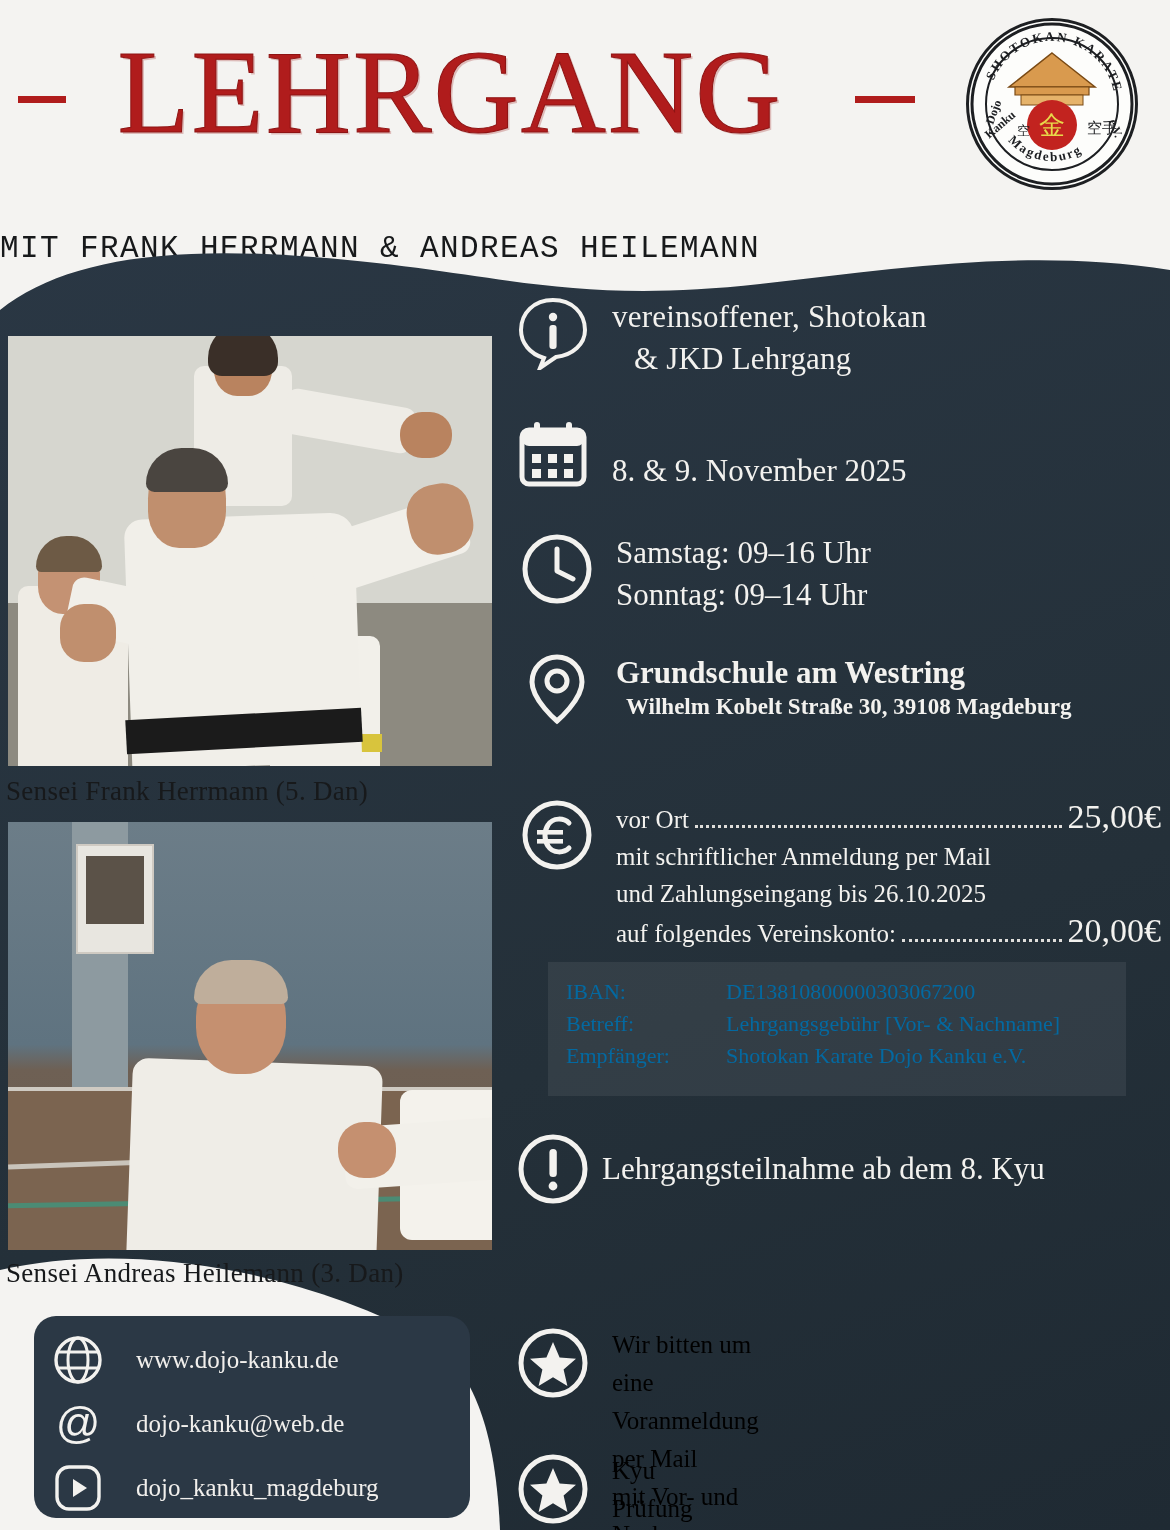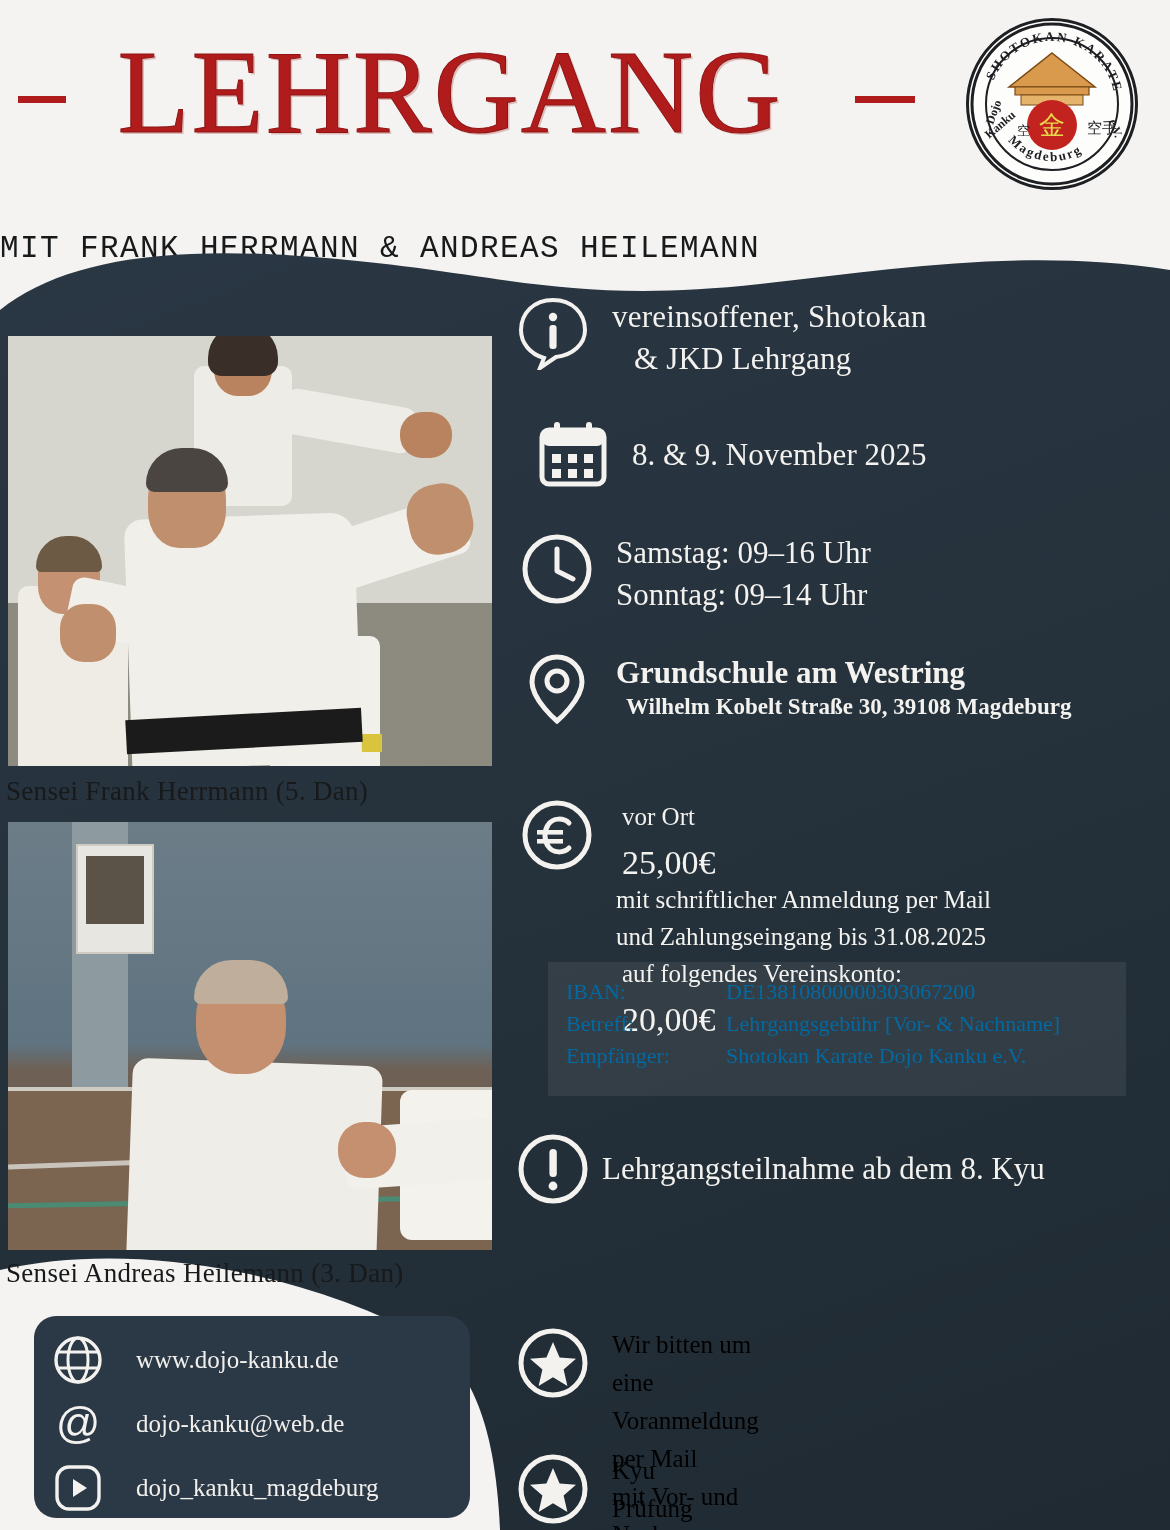--- a/index.html
+++ b/index.html
@@ -152,21 +152,21 @@
     position: relative;
   }
   .ico svg { display: block; }
   .rtxt { margin-left: 22px; }
 
   .l1 { font-size: 31px; line-height: 42px; letter-spacing: .2px; }
   .l2 { font-size: 31px; line-height: 42px; }
   .small { font-size: 23px; }
 
   
-  .price-line { display: flex; align-items: baseline; font-size: 25px; line-height: 37px; width: 545px; flex-direction: column; }
+  .price-line { display: flex; align-items: baseline; font-size: 25px; line-height: 37px; width: 545px; }
   .price-line .dots { flex: 1; border-bottom: 3px dotted #dfdedb; margin: 0 6px 6px 6px; height: 1px; }
   .price-line .amt { font-size: 34px; white-space: nowrap; }
 
   
   .bank {
     position: absolute;
     left: 548px; top: 962px;
     width: 578px; height: 134px;
     background: rgba(255,255,255,.07);
     padding: 14px 16px 0 18px;
@@ -298,21 +298,21 @@
           <circle cx="37" cy="21" r="4.2" fill="#f3f2ef"></circle>
           <rect x="33.4" y="29" width="7.2" height="24" rx="3" fill="#f3f2ef"></rect>
         </svg>
       </div>
       <div class="rtxt">
         <div class="l1">vereinsoffener, Shotokan</div>
         <div class="l1" style="margin-left:22px;">&amp; JKD Lehrgang</div>
       </div>
     </div>
 
-    <div class="row" style="top:122px; left:20px; align-items:center;">
+    <div class="row" style="top:122px; left:0; align-items:flex-end;">
       <div class="ico">
         <svg width="74" height="74" viewBox="0 0 74 74">
           <rect x="6" y="12" width="62" height="54" rx="7" fill="none" stroke="#f3f2ef" stroke-width="5"></rect>
           <rect x="6" y="12" width="62" height="16" rx="7" fill="#f3f2ef"></rect>
           <rect x="18" y="4" width="6" height="14" rx="3" fill="#f3f2ef"></rect>
           <rect x="50" y="4" width="6" height="14" rx="3" fill="#f3f2ef"></rect>
           <rect x="16" y="36" width="9" height="9" fill="#f3f2ef"></rect>
           <rect x="32" y="36" width="9" height="9" fill="#f3f2ef"></rect>
           <rect x="48" y="36" width="9" height="9" fill="#f3f2ef"></rect>
           <rect x="16" y="51" width="9" height="9" fill="#f3f2ef"></rect>
@@ -358,21 +358,21 @@
           <rect x="17" y="41" width="26" height="4.6" fill="#f3f2ef"></rect>
         </svg>
       </div>
       <div class="rtxt">
         <div class="price-line">
           <span>vor Ort</span>
           <span class="dots"></span>
           <span class="amt">25,00€</span>
         </div>
         <div style="font-size:25px;line-height:37px;">mit schriftlicher Anmeldung per Mail</div>
-        <div style="font-size:25px;line-height:37px;">und Zahlungseingang bis 31.08.2025</div>
+        <div style="font-size:25px;line-height:37px;">und Zahlungseingang bis 26.10.2025</div>
         <div class="price-line">
           <span>auf folgendes Vereinskonto:</span>
           <span class="dots"></span>
           <span class="amt">20,00€</span>
         </div>
       </div>
     </div>
   </div>
 
   <div class="bank">

